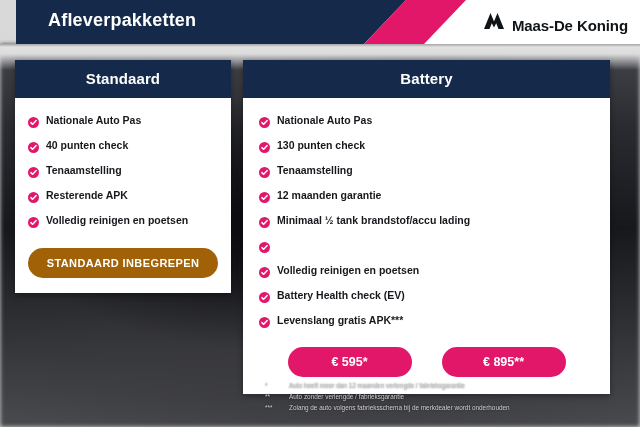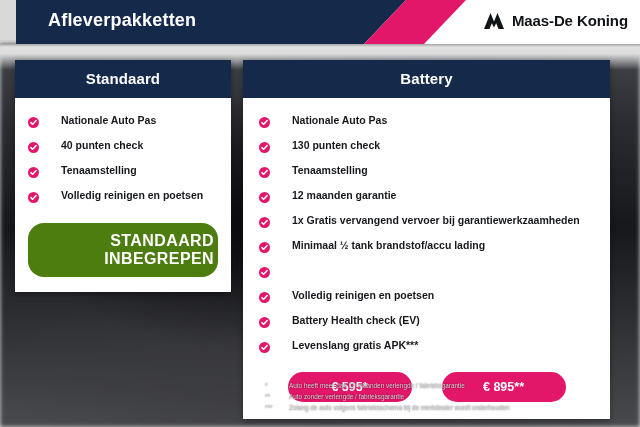--- a/index.html
+++ b/index.html
@@ -66,21 +66,21 @@
     left: 32px; top: 10px;
     color: #ffffff;
     font-size: 18px;
     font-weight: bold;
     letter-spacing: 0.2px;
   }
   .brand {
     position: absolute;
     right: 28px; top: 12px;
     display: flex;
-    align-items: flex-start;
+    align-items: flex-end;
     gap: 7px;
   }
   .brand-mark { display: block; }
   .brand-name {
     color: #111417;
     font-size: 15px;
     font-weight: bold;
     letter-spacing: -0.1px;
     white-space: nowrap;
   }
@@ -108,47 +108,46 @@
     font-weight: bold;
     padding: 10px 6px 11px;
     letter-spacing: 0.1px;
   }
   .card-body { padding: 12px 0 13px; }
 
   .feature-list { list-style: none; }
   .feature {
     display: flex;
     align-items: flex-start;
-    gap: 22px;
+    gap: 7px;
     padding: 3px 10px 3px 13px;
   }
   .feature .tick { flex: 0 0 auto; margin-top: 1px; }
   .feature-text {
     color: #16181c;
     font-size: 10.5px;
     font-weight: bold;
     line-height: 1.45;
   }
   .card-approved .feature { padding-left: 16px; padding-right: 12px; }
 
   .cta-wrap { padding: 13px 13px 2px; }
   .cta-standaard {
     display: block;
     width: 100%;
     border: none;
     border-radius: 16px;
-    background: #4d7c0f;
+    background: #a16207;
     color: #ffffff;
     font-family: inherit;
-    font-size: 16px;
+    font-size: 11px;
     font-weight: bold;
     letter-spacing: 0.4px;
     padding: 9px 4px;
     cursor: pointer;
-    text-align: right;
   }
 
   .price-row {
     display: flex;
     justify-content: center;
     gap: 30px;
     padding: 12px 12px 4px;
   }
   .price-btn {
     border: none;
@@ -236,20 +235,29 @@
           </span>
           <span class="feature-text">Tenaamstelling</span>
         </li>
         <li class="feature">
           <span class="tick">
             <svg width="11" height="11" viewBox="0 0 16 16" aria-hidden="true">
                 <circle cx="8" cy="8" r="8" fill="#e3176a"></circle>
                 <path d="M4.2 8.2 L6.8 10.7 L11.9 5.2" fill="none" stroke="#ffffff" stroke-width="2.1" stroke-linecap="round" stroke-linejoin="round"></path>
               </svg>
           </span>
+          <span class="feature-text">Resterende APK</span>
+        </li>
+        <li class="feature">
+          <span class="tick">
+            <svg width="11" height="11" viewBox="0 0 16 16" aria-hidden="true">
+                <circle cx="8" cy="8" r="8" fill="#e3176a"></circle>
+                <path d="M4.2 8.2 L6.8 10.7 L11.9 5.2" fill="none" stroke="#ffffff" stroke-width="2.1" stroke-linecap="round" stroke-linejoin="round"></path>
+              </svg>
+          </span>
           <span class="feature-text">Volledig reinigen en poetsen</span>
         </li>
       </ul>
       <div class="cta-wrap">
         <button class="cta-standaard">STANDAARD INBEGREPEN</button>
       </div>
     </div>
   </div>
 
   <div class="card card-approved">
@@ -284,29 +292,20 @@
           <span class="feature-text">Tenaamstelling</span>
         </li>
         <li class="feature">
           <span class="tick">
             <svg width="11" height="11" viewBox="0 0 16 16" aria-hidden="true">
                 <circle cx="8" cy="8" r="8" fill="#e3176a"></circle>
                 <path d="M4.2 8.2 L6.8 10.7 L11.9 5.2" fill="none" stroke="#ffffff" stroke-width="2.1" stroke-linecap="round" stroke-linejoin="round"></path>
               </svg>
           </span>
           <span class="feature-text">12 maanden garantie</span>
-        </li>
-        <li class="feature">
-          <span class="tick">
-            <svg width="11" height="11" viewBox="0 0 16 16" aria-hidden="true">
-                <circle cx="8" cy="8" r="8" fill="#e3176a"></circle>
-                <path d="M4.2 8.2 L6.8 10.7 L11.9 5.2" fill="none" stroke="#ffffff" stroke-width="2.1" stroke-linecap="round" stroke-linejoin="round"></path>
-              </svg>
-          </span>
-          <span class="feature-text">1x Gratis vervangend vervoer bij garantiewerkzaamheden</span>
         </li>
         <li class="feature">
           <span class="tick">
             <svg width="11" height="11" viewBox="0 0 16 16" aria-hidden="true">
                 <circle cx="8" cy="8" r="8" fill="#e3176a"></circle>
                 <path d="M4.2 8.2 L6.8 10.7 L11.9 5.2" fill="none" stroke="#ffffff" stroke-width="2.1" stroke-linecap="round" stroke-linejoin="round"></path>
               </svg>
           </span>
           <span class="feature-text">Minimaal ½ tank brandstof/accu lading</span>
         </li>

